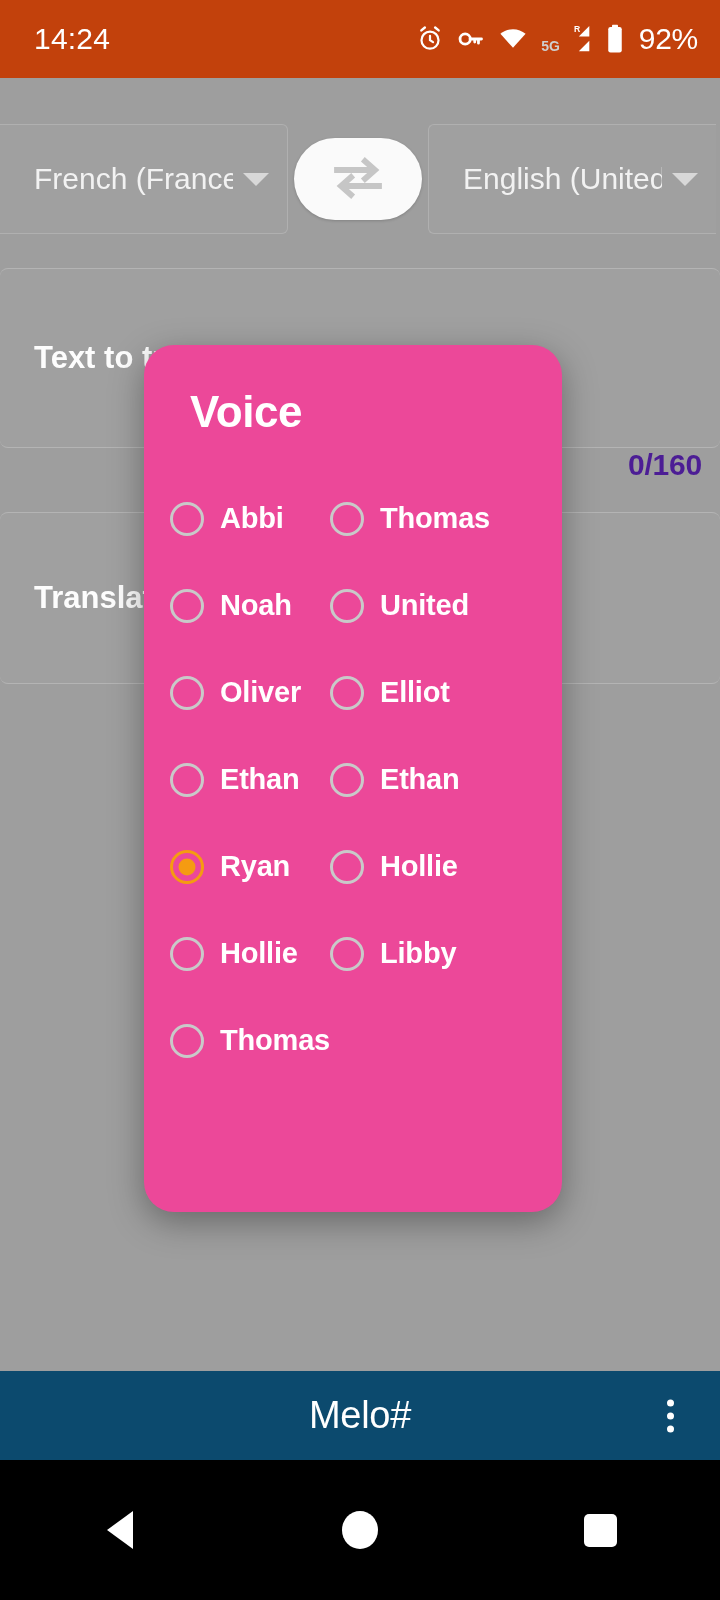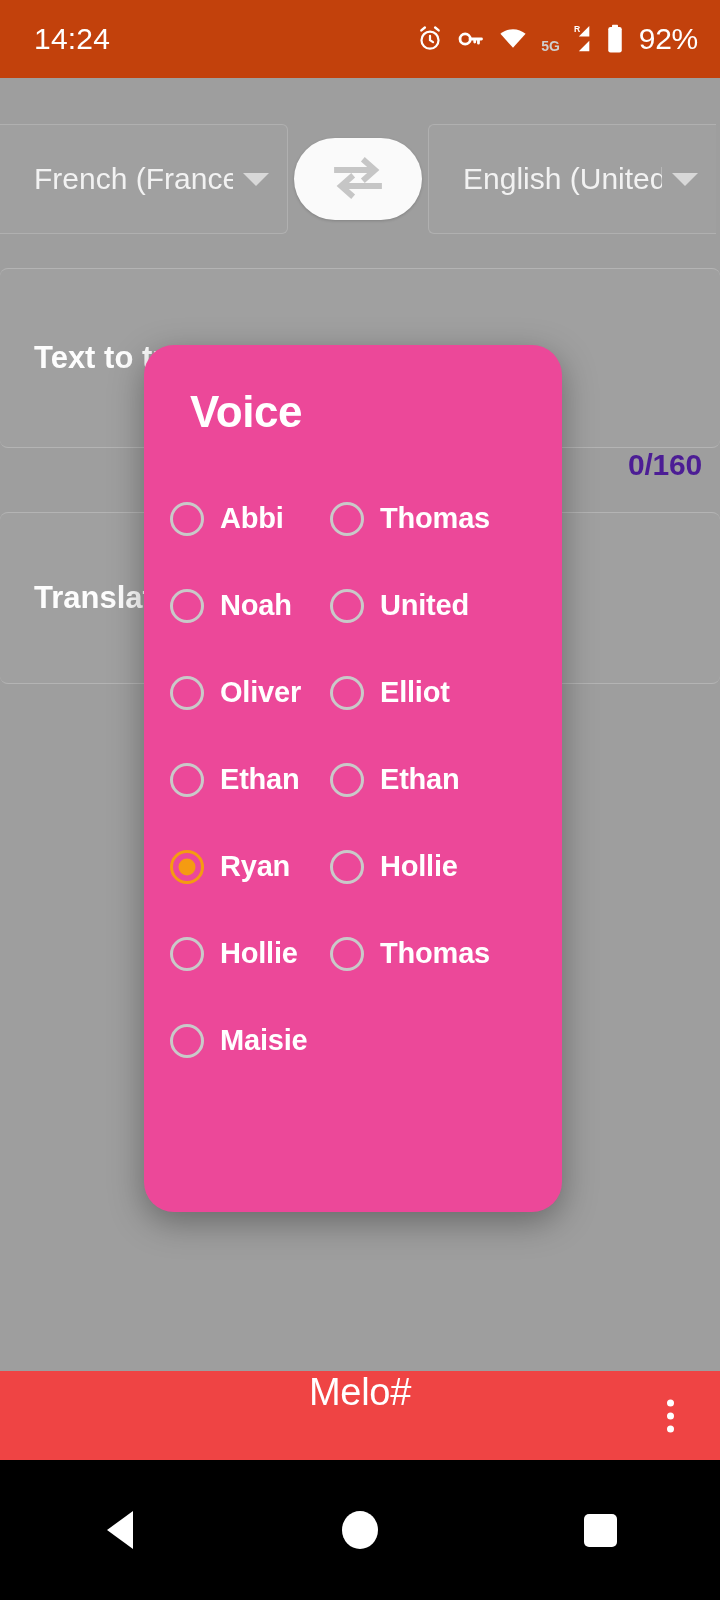--- a/index.html
+++ b/index.html
@@ -152,22 +152,22 @@
   .voice-label {
     color:#ffffff; font-size:29px; font-weight:700;
     white-space:nowrap;
     letter-spacing:-0.2px;
   }
 
   
   .appbar {
     position:absolute; left:0; bottom:140px;
     width:720px; height:89px;
-    background:#ef4444;
-    display:flex; align-items:flex-start; justify-content:center;
+    background:#0c4a6e;
+    display:flex; align-items:center; justify-content:center;
   }
   .app-title {
     color:#ffffff; font-size:38px; font-weight:400;
     letter-spacing:-0.3px;
   }
   .overflow {
     position:absolute; right:46px; top:50%;
     transform:translateY(-50%);
     display:flex; flex-direction:column; gap:6px;
     align-items:center;
@@ -317,25 +317,25 @@
         <div class="voice-item">
           <span class="radio"></span>
           <span class="voice-label">Hollie</span>
         </div>
         <div class="voice-item">
           <span class="radio"></span>
           <span class="voice-label">Hollie</span>
         </div>
         <div class="voice-item">
           <span class="radio"></span>
+          <span class="voice-label">Libby</span>
+        </div>
+        <div class="voice-item">
+          <span class="radio"></span>
           <span class="voice-label">Thomas</span>
-        </div>
-        <div class="voice-item">
-          <span class="radio"></span>
-          <span class="voice-label">Maisie</span>
         </div>
       </div>
   </div>
 
   <div class="appbar">
     <span class="app-title">Melo#</span>
     <span class="overflow">
       <i></i>
         <i></i>
         <i></i>

